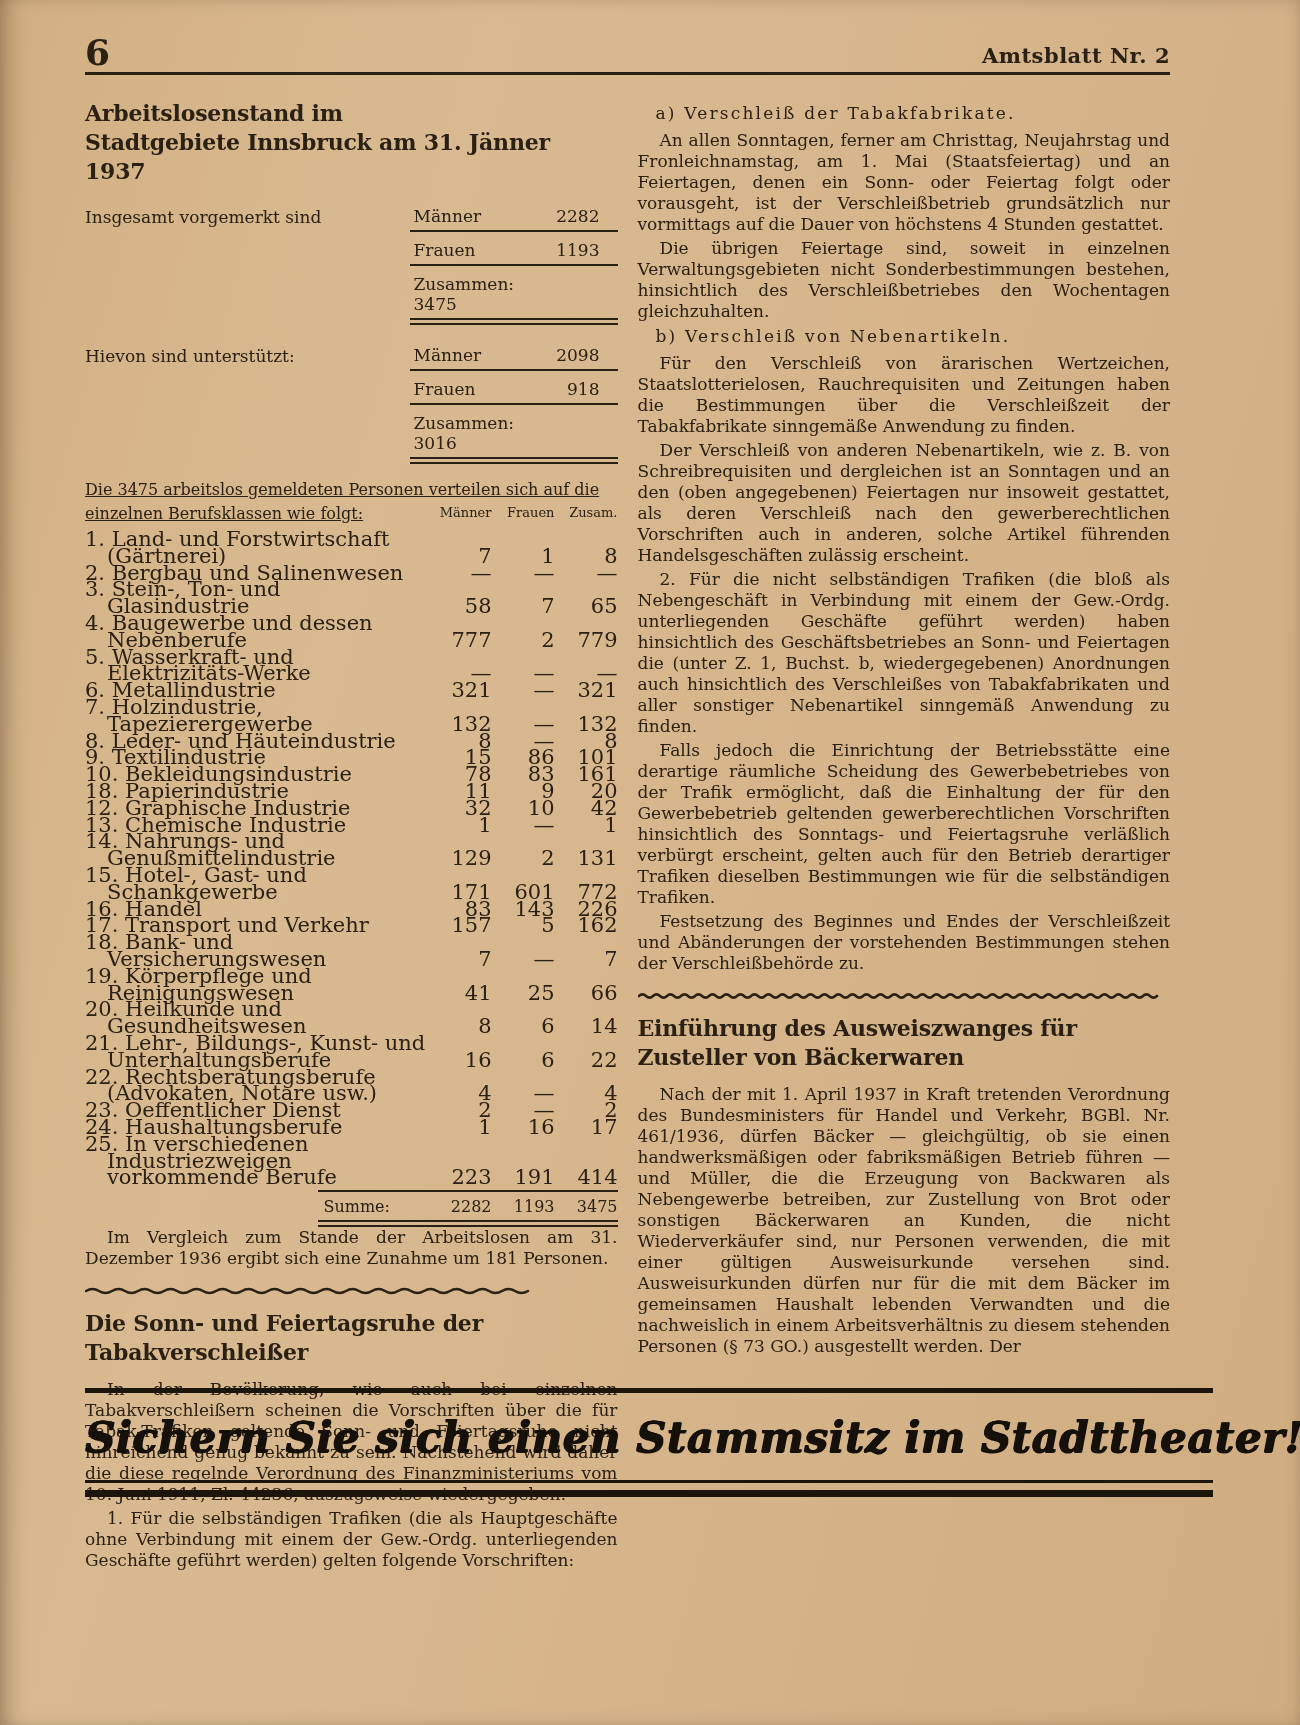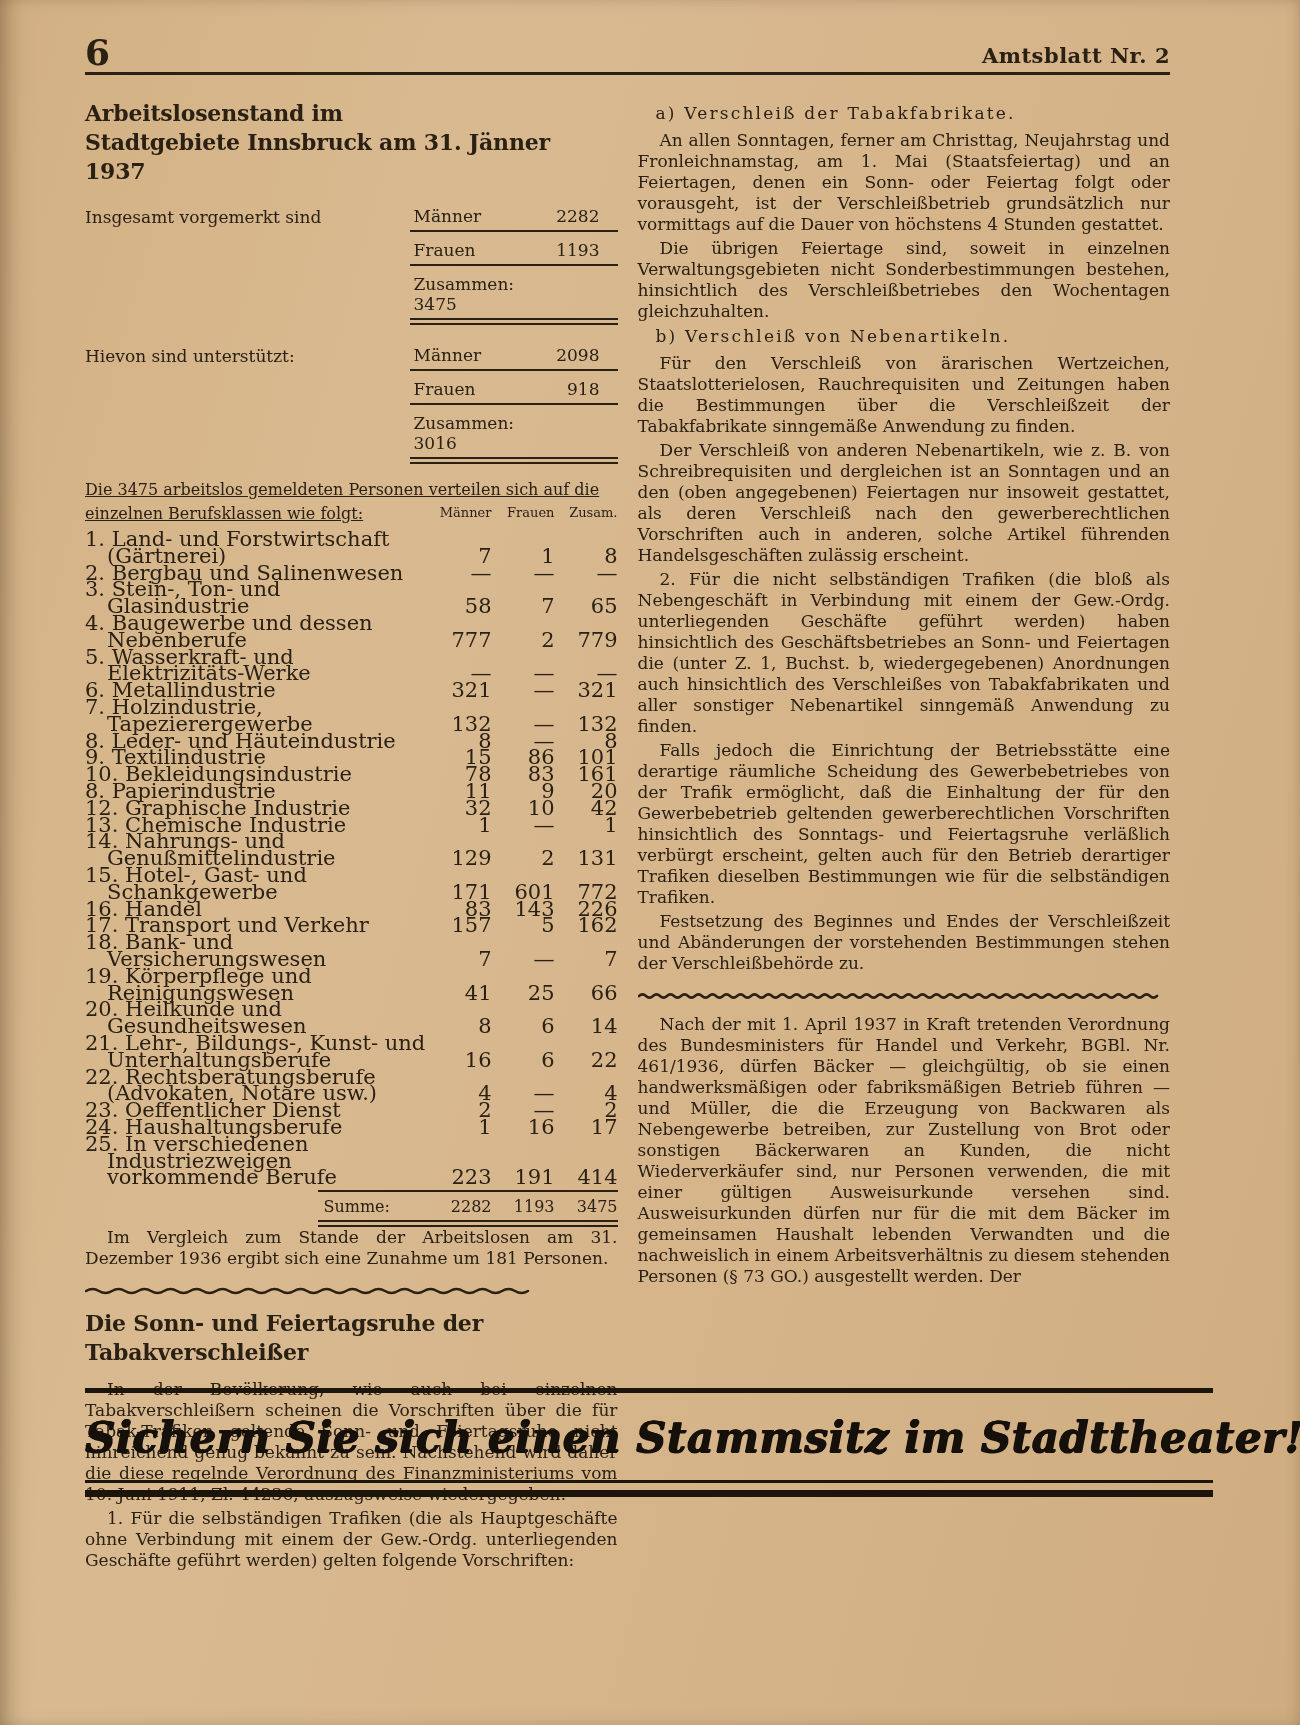--- a/index.html
+++ b/index.html
@@ -168,21 +168,21 @@
             <div class="num">86</div>
             <div class="num">101</div>
           </div>
           <div class="occ-row">
             <div class="occ-label">10. Bekleidungsindustrie</div>
             <div class="num">78</div>
             <div class="num">83</div>
             <div class="num">161</div>
           </div>
           <div class="occ-row">
-            <div class="occ-label">8. Papierindustrie</div>
+            <div class="occ-label">18. Papierindustrie</div>
             <div class="num">11</div>
             <div class="num">9</div>
             <div class="num">20</div>
           </div>
           <div class="occ-row">
             <div class="occ-label">12. Graphische Industrie</div>
             <div class="num">32</div>
             <div class="num">10</div>
             <div class="num">42</div>
           </div>
@@ -300,20 +300,22 @@
           <p class="para">Der Verschleiß von anderen Nebenartikeln, wie z. B. von Schreibrequisiten und dergleichen ist an Sonntagen und an den (oben angegebenen) Feiertagen nur insoweit gestattet, als deren Verschleiß nach den gewerberechtlichen Vorschriften auch in anderen, solche Artikel führenden Handelsgeschäften zulässig erscheint.</p>
           <p class="para">2. Für die nicht selbständigen Trafiken (die bloß als Nebengeschäft in Verbindung mit einem der Gew.-Ordg. unterliegenden Geschäfte geführt werden) haben hinsichtlich des Geschäftsbetriebes an Sonn- und Feiertagen die (unter Z. 1, Buchst. b, wiedergegebenen) Anordnungen auch hinsichtlich des Verschleißes von Tabakfabrikaten und aller sonstiger Nebenartikel sinngemäß Anwendung zu finden.</p>
           <p class="para">Falls jedoch die Einrichtung der Betriebsstätte eine derartige räumliche Scheidung des Gewerbebetriebes von der Trafik ermöglicht, daß die Einhaltung der für den Gewerbebetrieb geltenden gewerberechtlichen Vorschriften hinsichtlich des Sonntags- und Feiertagsruhe verläßlich verbürgt erscheint, gelten auch für den Betrieb derartiger Trafiken dieselben Bestimmungen wie für die selbständigen Trafiken.</p>
           <p class="para">Festsetzung des Beginnes und Endes der Verschleißzeit und Abänderungen der vorstehenden Bestimmungen stehen der Verschleißbehörde zu.</p>
         </div>
 
       <svg class="wavy" width="527" height="12">
           <path d="M1 6 Q 4.5 2.8 8 6 Q 11.5 9.2 15 6 Q 18.5 2.8 22 6 Q 25.5 9.2 29 6 Q 32.5 2.8 36 6 Q 39.5 9.2 43 6 Q 46.5 2.8 50 6 Q 53.5 9.2 57 6 Q 60.5 2.8 64 6 Q 67.5 9.2 71 6 Q 74.5 2.8 78 6 Q 81.5 9.2 85 6 Q 88.5 2.8 92 6 Q 95.5 9.2 99 6 Q 102.5 2.8 106 6 Q 109.5 9.2 113 6 Q 116.5 2.8 120 6 Q 123.5 9.2 127 6 Q 130.5 2.8 134 6 Q 137.5 9.2 141 6 Q 144.5 2.8 148 6 Q 151.5 9.2 155 6 Q 158.5 2.8 162 6 Q 165.5 9.2 169 6 Q 172.5 2.8 176 6 Q 179.5 9.2 183 6 Q 186.5 2.8 190 6 Q 193.5 9.2 197 6 Q 200.5 2.8 204 6 Q 207.5 9.2 211 6 Q 214.5 2.8 218 6 Q 221.5 9.2 225 6 Q 228.5 2.8 232 6 Q 235.5 9.2 239 6 Q 242.5 2.8 246 6 Q 249.5 9.2 253 6 Q 256.5 2.8 260 6 Q 263.5 9.2 267 6 Q 270.5 2.8 274 6 Q 277.5 9.2 281 6 Q 284.5 2.8 288 6 Q 291.5 9.2 295 6 Q 298.5 2.8 302 6 Q 305.5 9.2 309 6 Q 312.5 2.8 316 6 Q 319.5 9.2 323 6 Q 326.5 2.8 330 6 Q 333.5 9.2 337 6 Q 340.5 2.8 344 6 Q 347.5 9.2 351 6 Q 354.5 2.8 358 6 Q 361.5 9.2 365 6 Q 368.5 2.8 372 6 Q 375.5 9.2 379 6 Q 382.5 2.8 386 6 Q 389.5 9.2 393 6 Q 396.5 2.8 400 6 Q 403.5 9.2 407 6 Q 410.5 2.8 414 6 Q 417.5 9.2 421 6 Q 424.5 2.8 428 6 Q 431.5 9.2 435 6 Q 438.5 2.8 442 6 Q 445.5 9.2 449 6 Q 452.5 2.8 456 6 Q 459.5 9.2 463 6 Q 466.5 2.8 470 6 Q 473.5 9.2 477 6 Q 480.5 2.8 484 6 Q 487.5 9.2 491 6 Q 494.5 2.8 498 6 Q 501.5 9.2 505 6 Q 508.5 2.8 512 6 Q 515.5 9.2 519 6" fill="none" stroke="#2a2014" stroke-width="2.6" stroke-linecap="round"></path>
         </svg>
 
+      <h1 class="headline">Einführung des Ausweiszwanges für
+Zusteller von Bäckerwaren</h1>
       <div class="sect">
           <p class="para">Nach der mit 1. April 1937 in Kraft tretenden Verordnung des Bundesministers für Handel und Verkehr, BGBl. Nr. 461/1936, dürfen Bäcker — gleichgültig, ob sie einen handwerksmäßigen oder fabriksmäßigen Betrieb führen — und Müller, die die Erzeugung von Backwaren als Nebengewerbe betreiben, zur Zustellung von Brot oder sonstigen Bäckerwaren an Kunden, die nicht Wiederverkäufer sind, nur Personen verwenden, die mit einer gültigen Ausweisurkunde versehen sind. Ausweisurkunden dürfen nur für die mit dem Bäcker im gemeinsamen Haushalt lebenden Verwandten und die nachweislich in einem Arbeitsverhältnis zu diesem stehenden Personen (§ 73 GO.) ausgestellt werden. Der</p>
         </div>
     </section>
 
   </div>
 
   <div class="banner">
     <div class="banner-text">Sichern Sie sich einen Stammsitz im Stadttheater!</div>
     <div class="banner-rule-thin"></div>

